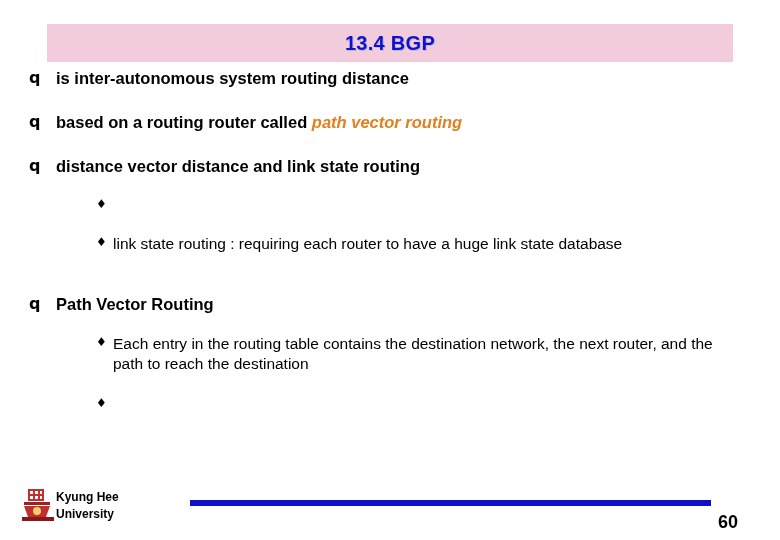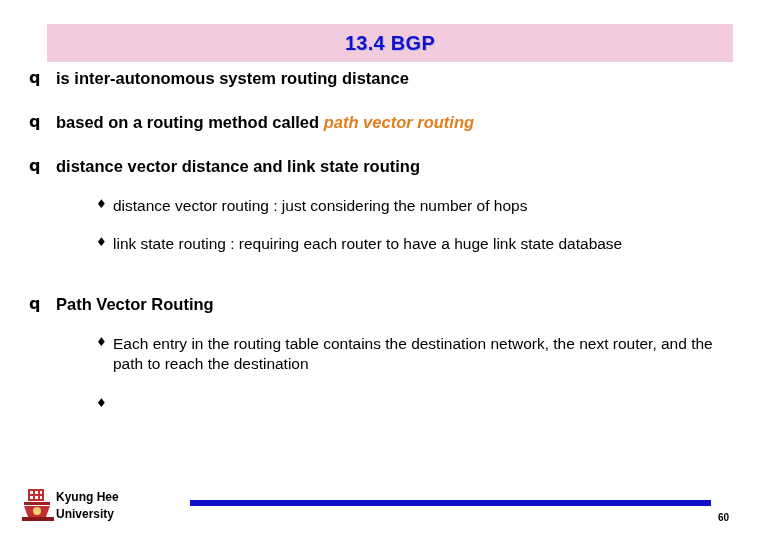--- a/index.html
+++ b/index.html
@@ -119,21 +119,21 @@
     left: 190px;
     top: 500px;
     width: 521px;
     height: 6px;
     background: #1010c8;
   }
   .page-num {
     position: absolute;
     left: 718px;
     top: 512px;
-    font-size: 10px;
+    font-size: 18px;
     font-weight: bold;
     color: #000000;
   }
 </style>
 </head>
 <body>
 
 <div class="slide">
 
   <div class="title-bar">
@@ -143,35 +143,34 @@
   <div class="row-bgp-1">
     <div class="l1">
       <span class="q">q</span>
       <span>is inter-autonomous system routing distance</span>
     </div>
   </div>
 
   <div class="row-bgp-2">
     <div class="l1">
       <span class="q">q</span>
-      <span>based on a routing method called </span><span class="emph-orange">path vector routing</span>
+      <span>based on a routing router called </span><span class="emph-orange">path vector routing</span>
     </div>
   </div>
 
   <div class="row-bgp-3">
     <div class="l1">
       <span class="q">q</span>
       <span>distance vector distance and link state routing</span>
     </div>
   </div>
 
   <div class="row-sub-1">
     <div class="l2">
       <span class="diamond">♦</span>
-      <span>distance vector routing : just considering the number of hops</span>
     </div>
   </div>
 
   <div class="row-sub-2">
     <div class="l2">
       <span class="diamond">♦</span>
       <span>link state routing : requiring each router to have a huge link state database</span>
     </div>
   </div>
 

